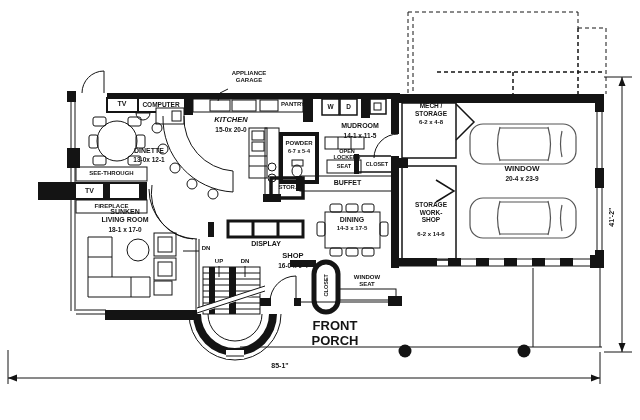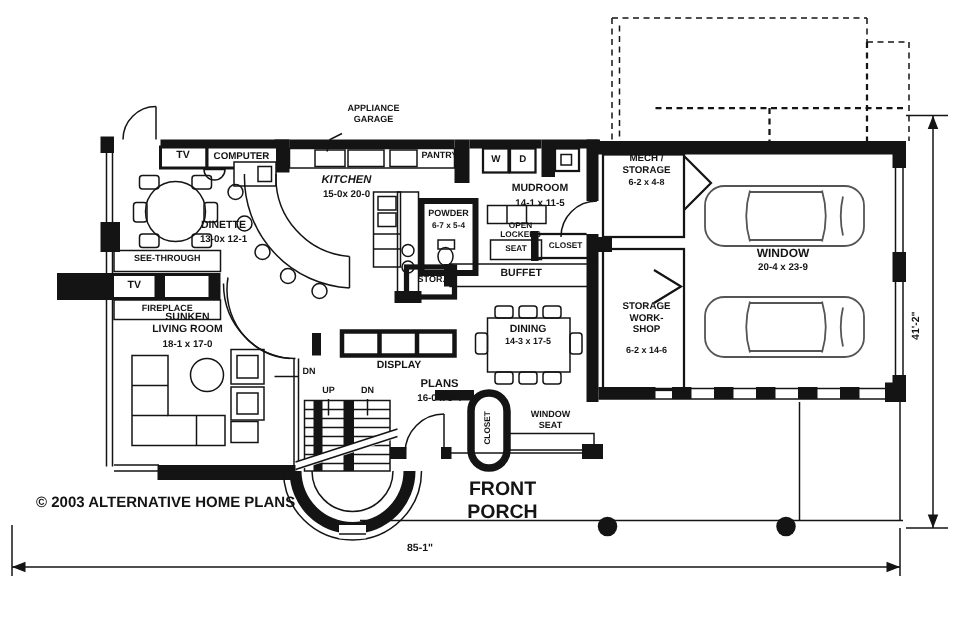--- a/index.html
+++ b/index.html
@@ -337,31 +337,30 @@
 <div class="lbl" style="left:404px;top:201px;width:54px;font-size:6.5px;">STORAGE
 WORK-
 SHOP</div>
 <div class="lbl" style="left:404px;top:231px;width:54px;font-size:6px;">6-2 x 14-6</div>
 
 <div class="lbl" style="left:242px;top:240px;width:48px;font-size:7px;">DISPLAY</div>
 
 <div class="lbl" style="left:328px;top:216px;width:48px;font-size:7px;">DINING</div>
 <div class="lbl" style="left:328px;top:225px;width:48px;font-size:6px;">14-3 x 17-5</div>
 
-<div class="lbl" style="left:264px;top:252px;width:58px;font-size:7.5px;">PLANS</div>
+<div class="lbl" style="left:264px;top:252px;width:58px;font-size:7.5px;">SHOP</div>
 <div class="lbl" style="left:264px;top:262px;width:58px;font-size:6.5px;">16-0 x 9-4</div>
 
 <div class="lbl" style="left:211px;top:258px;width:16px;font-size:6px;">UP</div>
 <div class="lbl" style="left:237px;top:258px;width:16px;font-size:6px;">DN</div>
 <div class="lbl" style="left:198px;top:245px;width:16px;font-size:6px;">DN</div>
 
 <div class="lbl rot" style="left:306px;top:282px;width:40px;font-size:5.5px;">CLOSET</div>
 <div class="lbl" style="left:338px;top:274px;width:58px;font-size:6px;">WINDOW
 SEAT</div>
 
 <div class="lbl" style="left:295px;top:318px;width:80px;font-size:13px;">FRONT PORCH</div>
 
-<div class="lbl lt" style="left:24px;top:330px;width:210px;font-size:10px;">© 2003 ALTERNATIVE HOME PLANS</div>
 
 <div class="lbl" style="left:255px;top:362px;width:50px;font-size:7px;">85-1"</div>
 <div class="lbl rot" style="left:592px;top:213px;width:40px;font-size:7px;">41'-2"</div>
 
 </div>
 
 </body></html>

